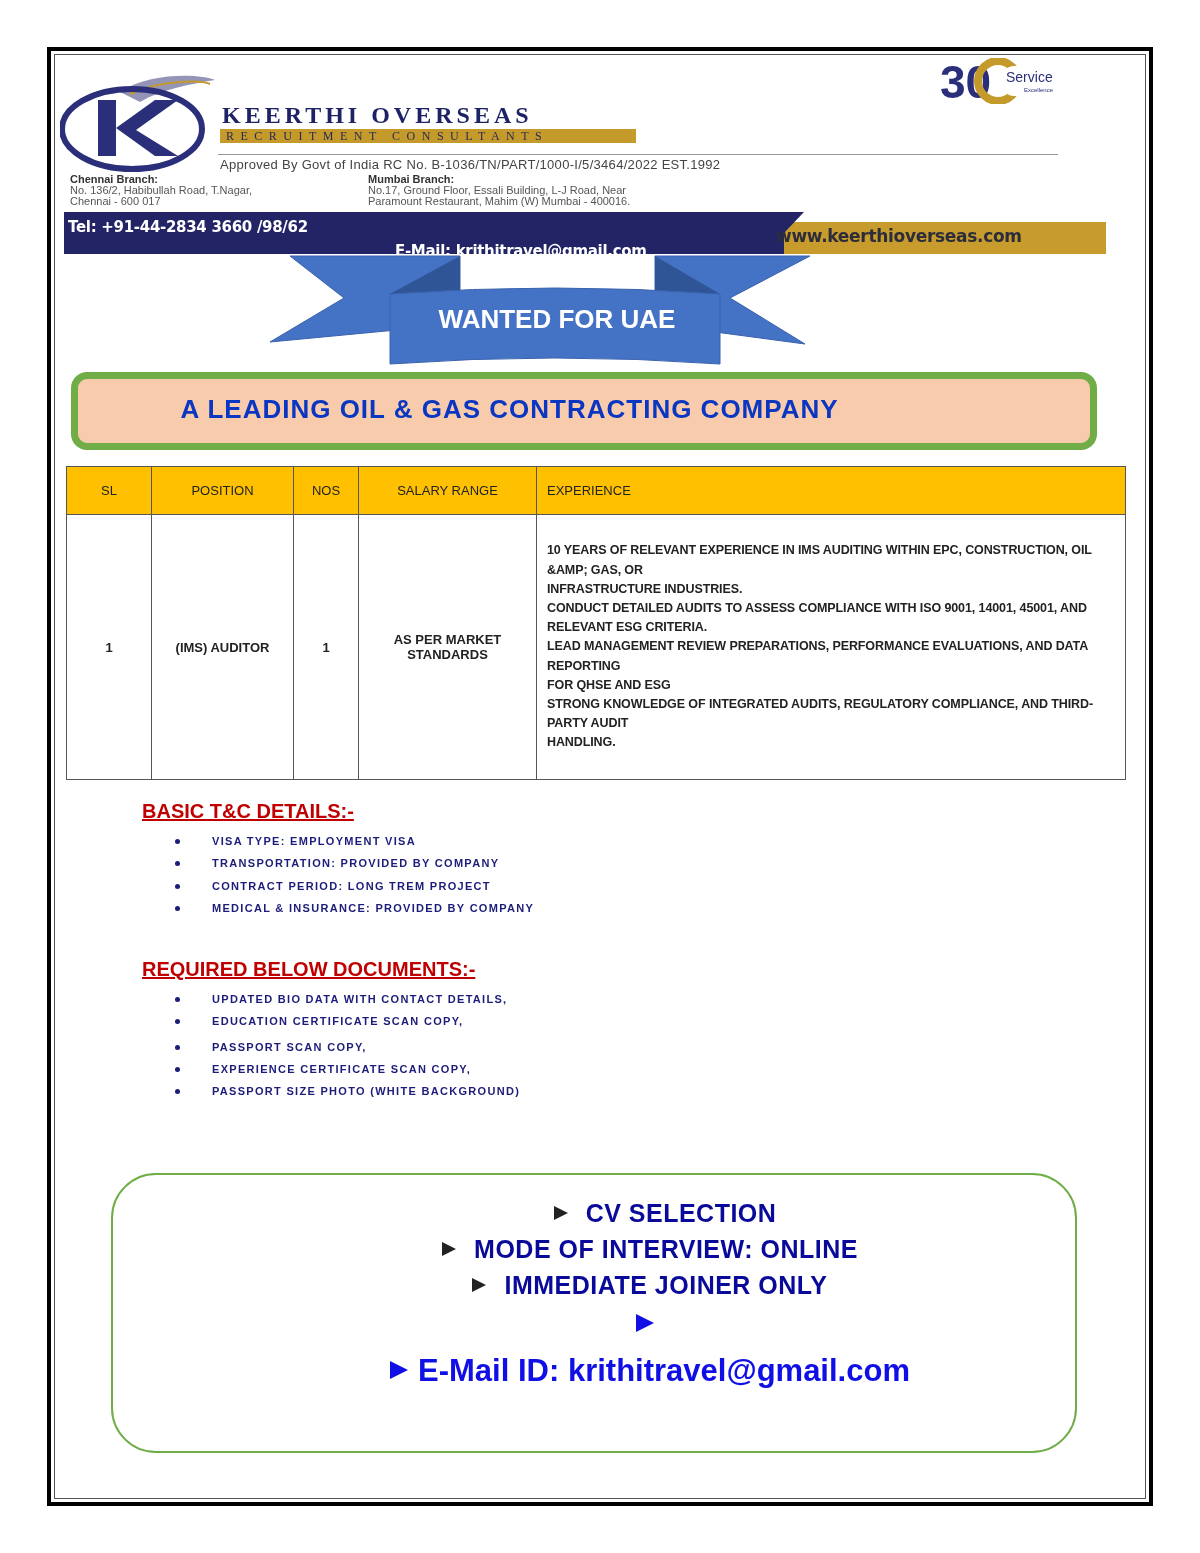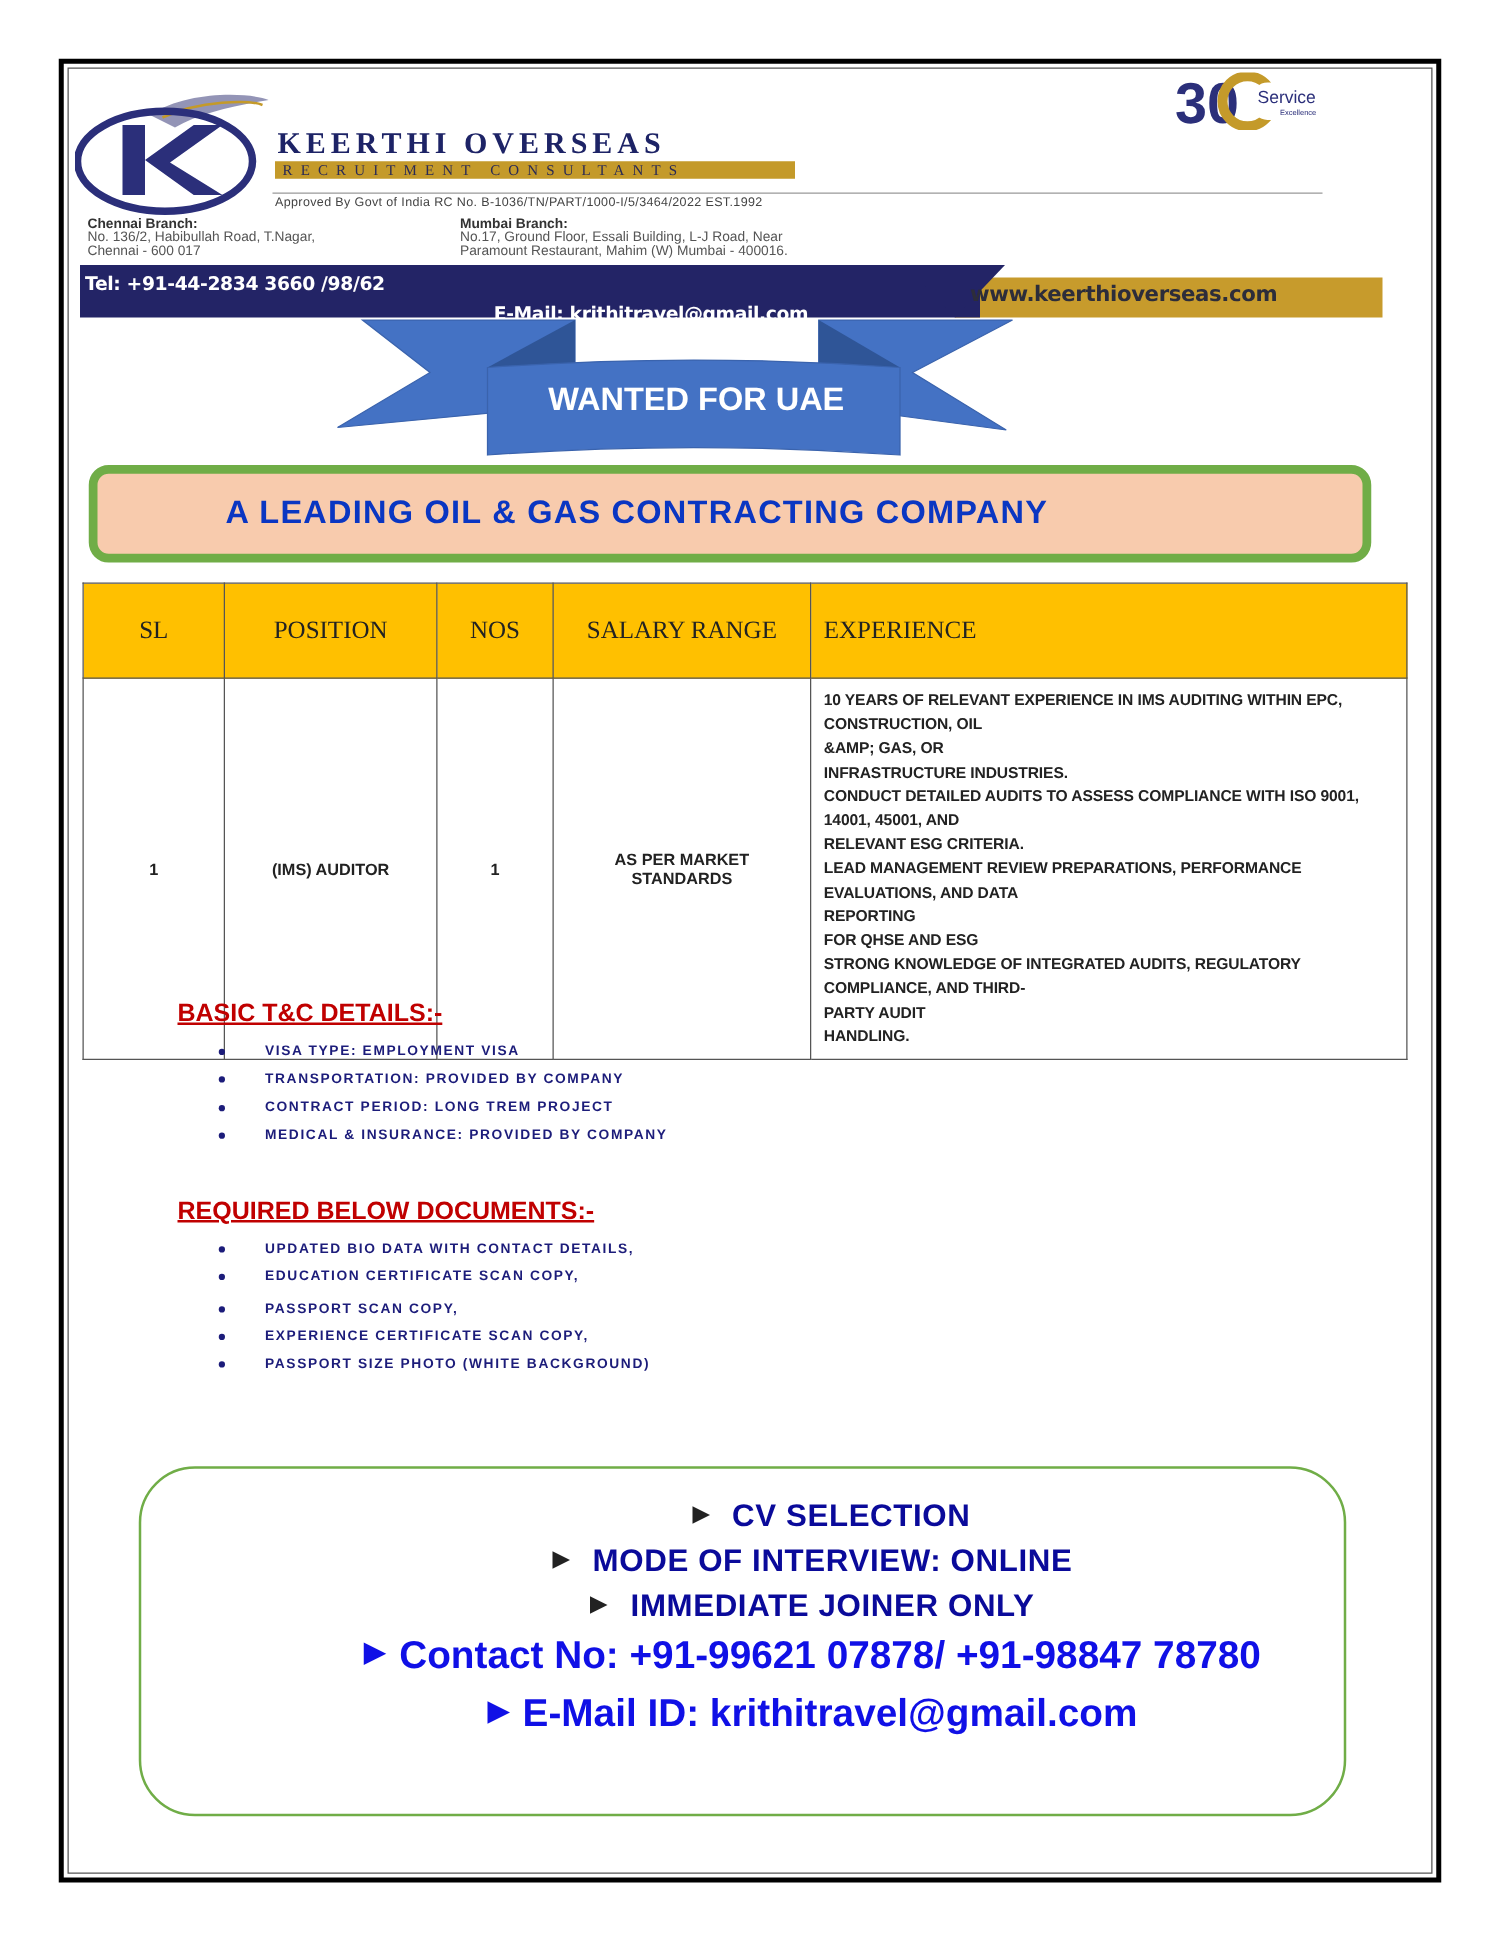--- a/index.html
+++ b/index.html
@@ -7,21 +7,21 @@
 
   .frame-outer { position:absolute; left:47px; top:47px; width:1106px; height:1459px; border:4px solid #000; box-sizing:border-box; }
   .frame-inner { position:absolute; left:54px; top:54px; width:1092px; height:1445px; border:1px solid #555; box-sizing:border-box; }
 
   
   .logo-k { position:absolute; left:60px; top:72px; width:155px; height:100px; }
   .brand-name { position:absolute; left:222px; top:102px; font-family:"Liberation Serif", serif; font-size:24px; letter-spacing:4px; color:#1d2366; font-weight:bold; }
   .brand-tag { position:absolute; left:220px; top:129px; width:416px; height:14px; background:#c49a2a; color:#2a2a55; font-family:"Liberation Serif", serif; font-size:12px; letter-spacing:6.5px; line-height:14px; padding-left:6px; box-sizing:border-box; }
   .badge-30 { position:absolute; left:940px; top:58px; width:130px; height:46px; }
   .approval-line { position:absolute; left:218px; top:154px; width:840px; border-top:1px solid #999; }
-  .approval { position:absolute; left:220px; top:157px; font-size:10px; color:#444; letter-spacing:0.3px; }
+  .approval { position:absolute; left:220px; top:157px; font-size:13px; color:#444; letter-spacing:0.3px; }
   .branch { position:absolute; top:174px; font-size:11px; color:#555; line-height:11px; }
   .branch .b-title { font-weight:bold; color:#333; }
   .branch-chennai { left:70px; }
   .branch-mumbai { left:368px; }
 
   .contact-bar { position:absolute; left:64px; top:212px; width:1042px; height:42px; }
   .contact-bar .navy { position:absolute; left:0; top:0; width:720px; height:42px; background:#232466; }
   .contact-bar .gold { position:absolute; left:700px; top:10px; width:342px; height:32px; background:#c79b2c; }
   .contact-bar .slant { position:absolute; left:660px; top:0; width:0; height:0; border-left:40px solid transparent; border-right:40px solid transparent; border-top:42px solid #232466; }
   .tel-text { position:absolute; left:68px; top:218px; color:#fff; font-size:15px; font-weight:bold; font-family:"DejaVu Sans", sans-serif; letter-spacing:-0.3px; }
@@ -31,21 +31,21 @@
   
   .ribbon { position:absolute; left:260px; top:252px; width:580px; height:120px; }
   .ribbon-text { position:absolute; left:392px; top:304px; width:330px; text-align:center; color:#fff; font-weight:bold; font-size:26px; font-family:"Liberation Sans", sans-serif; }
 
   
   .company-box { position:absolute; left:71px; top:372px; width:1026px; height:78px; border:7px solid #70ad47; border-radius:16px; background:#f8cbad; box-sizing:border-box; }
   .company-text { position:absolute; left:71px; top:394px; width:877px; text-align:center; font-size:26px; font-weight:bold; color:#0a36c2; letter-spacing:1px; }
 
   
   table.jobs { position:absolute; left:66px; top:466px; width:1060px; border-collapse:collapse; font-family:"Liberation Sans", sans-serif; }
-  table.jobs th { background:#ffc000; color:#222; font-size:20px; font-weight:normal; height:43px; border:1px solid #555; text-align:center; padding:16px;font-family:Liberation Serif, serif; }
+  table.jobs th { background:#ffc000; color:#222; font-size:13px; font-weight:normal; height:43px; border:1px solid #555; text-align:center; padding:2px; }
   table.jobs th.exp-h { text-align:left; padding-left:10px; }
   table.jobs td { border:1px solid #555; font-size:13px; color:#222; text-align:center; vertical-align:middle; height:248px; font-weight:bold; }
   table.jobs td.exp { text-align:left; padding:8px 10px; font-size:12.5px; line-height:19.2px; letter-spacing:-0.1px; }
   .c-sl { width:80px; } .c-pos { width:137px; } .c-nos { width:60px; } .c-sal { width:173px; }
 
   
   .section-title { position:absolute; left:142px; font-size:20px; font-weight:bold; color:#c00000; text-decoration:underline; }
   .bullets { position:absolute; left:172px; margin:0; padding:0; list-style:none; }
   .bullets li { position:relative; font-size:11px; font-weight:bold; color:#1c1c7a; letter-spacing:1.3px; height:22.3px; line-height:22px; padding-left:40px; }
   .bullets li .dot { position:absolute; left:3px; top:9px; width:5px; height:5px; border-radius:50%; background:#1c1c7a; }
@@ -167,14 +167,14 @@
   <li><span class="dot"></span><span>EDUCATION CERTIFICATE SCAN COPY,</span></li>
   <li style="margin-top:3px;"><span class="dot"></span><span>PASSPORT SCAN COPY,</span></li>
   <li><span class="dot"></span><span>EXPERIENCE CERTIFICATE SCAN COPY,</span></li>
   <li><span class="dot"></span><span>PASSPORT SIZE PHOTO (WHITE BACKGROUND)</span></li>
 </ul>
 
 <div class="bottom-box"></div>
 <div class="bline b-bold" style="top:1199px; left:0; width:1330px;"><span class="arrow"></span><span>CV SELECTION</span></div>
 <div class="bline b-bold" style="top:1235px; left:0; width:1300px;"><span class="arrow"></span><span>MODE OF INTERVIEW: ONLINE</span></div>
 <div class="bline b-bold" style="top:1271px; left:0; width:1300px;"><span class="arrow"></span><span>IMMEDIATE JOINER ONLY</span></div>
-<div class="bline b-contact" style="top:1306px; left:0; width:1300px;"><span class="arrow blue"></span><span>Contact No: +91-99621 07878/ +91-98847 78780</span></div>
+<div class="bline b-contact" style="top:1306px; left:0; width:1300px;"><span class="arrow blue"></span></div>
 <div class="bline b-contact" style="top:1353px; left:0; width:1300px;"><span class="arrow blue"></span><span>E-Mail ID: krithitravel@gmail.com</span></div>
 
 </body></html>

